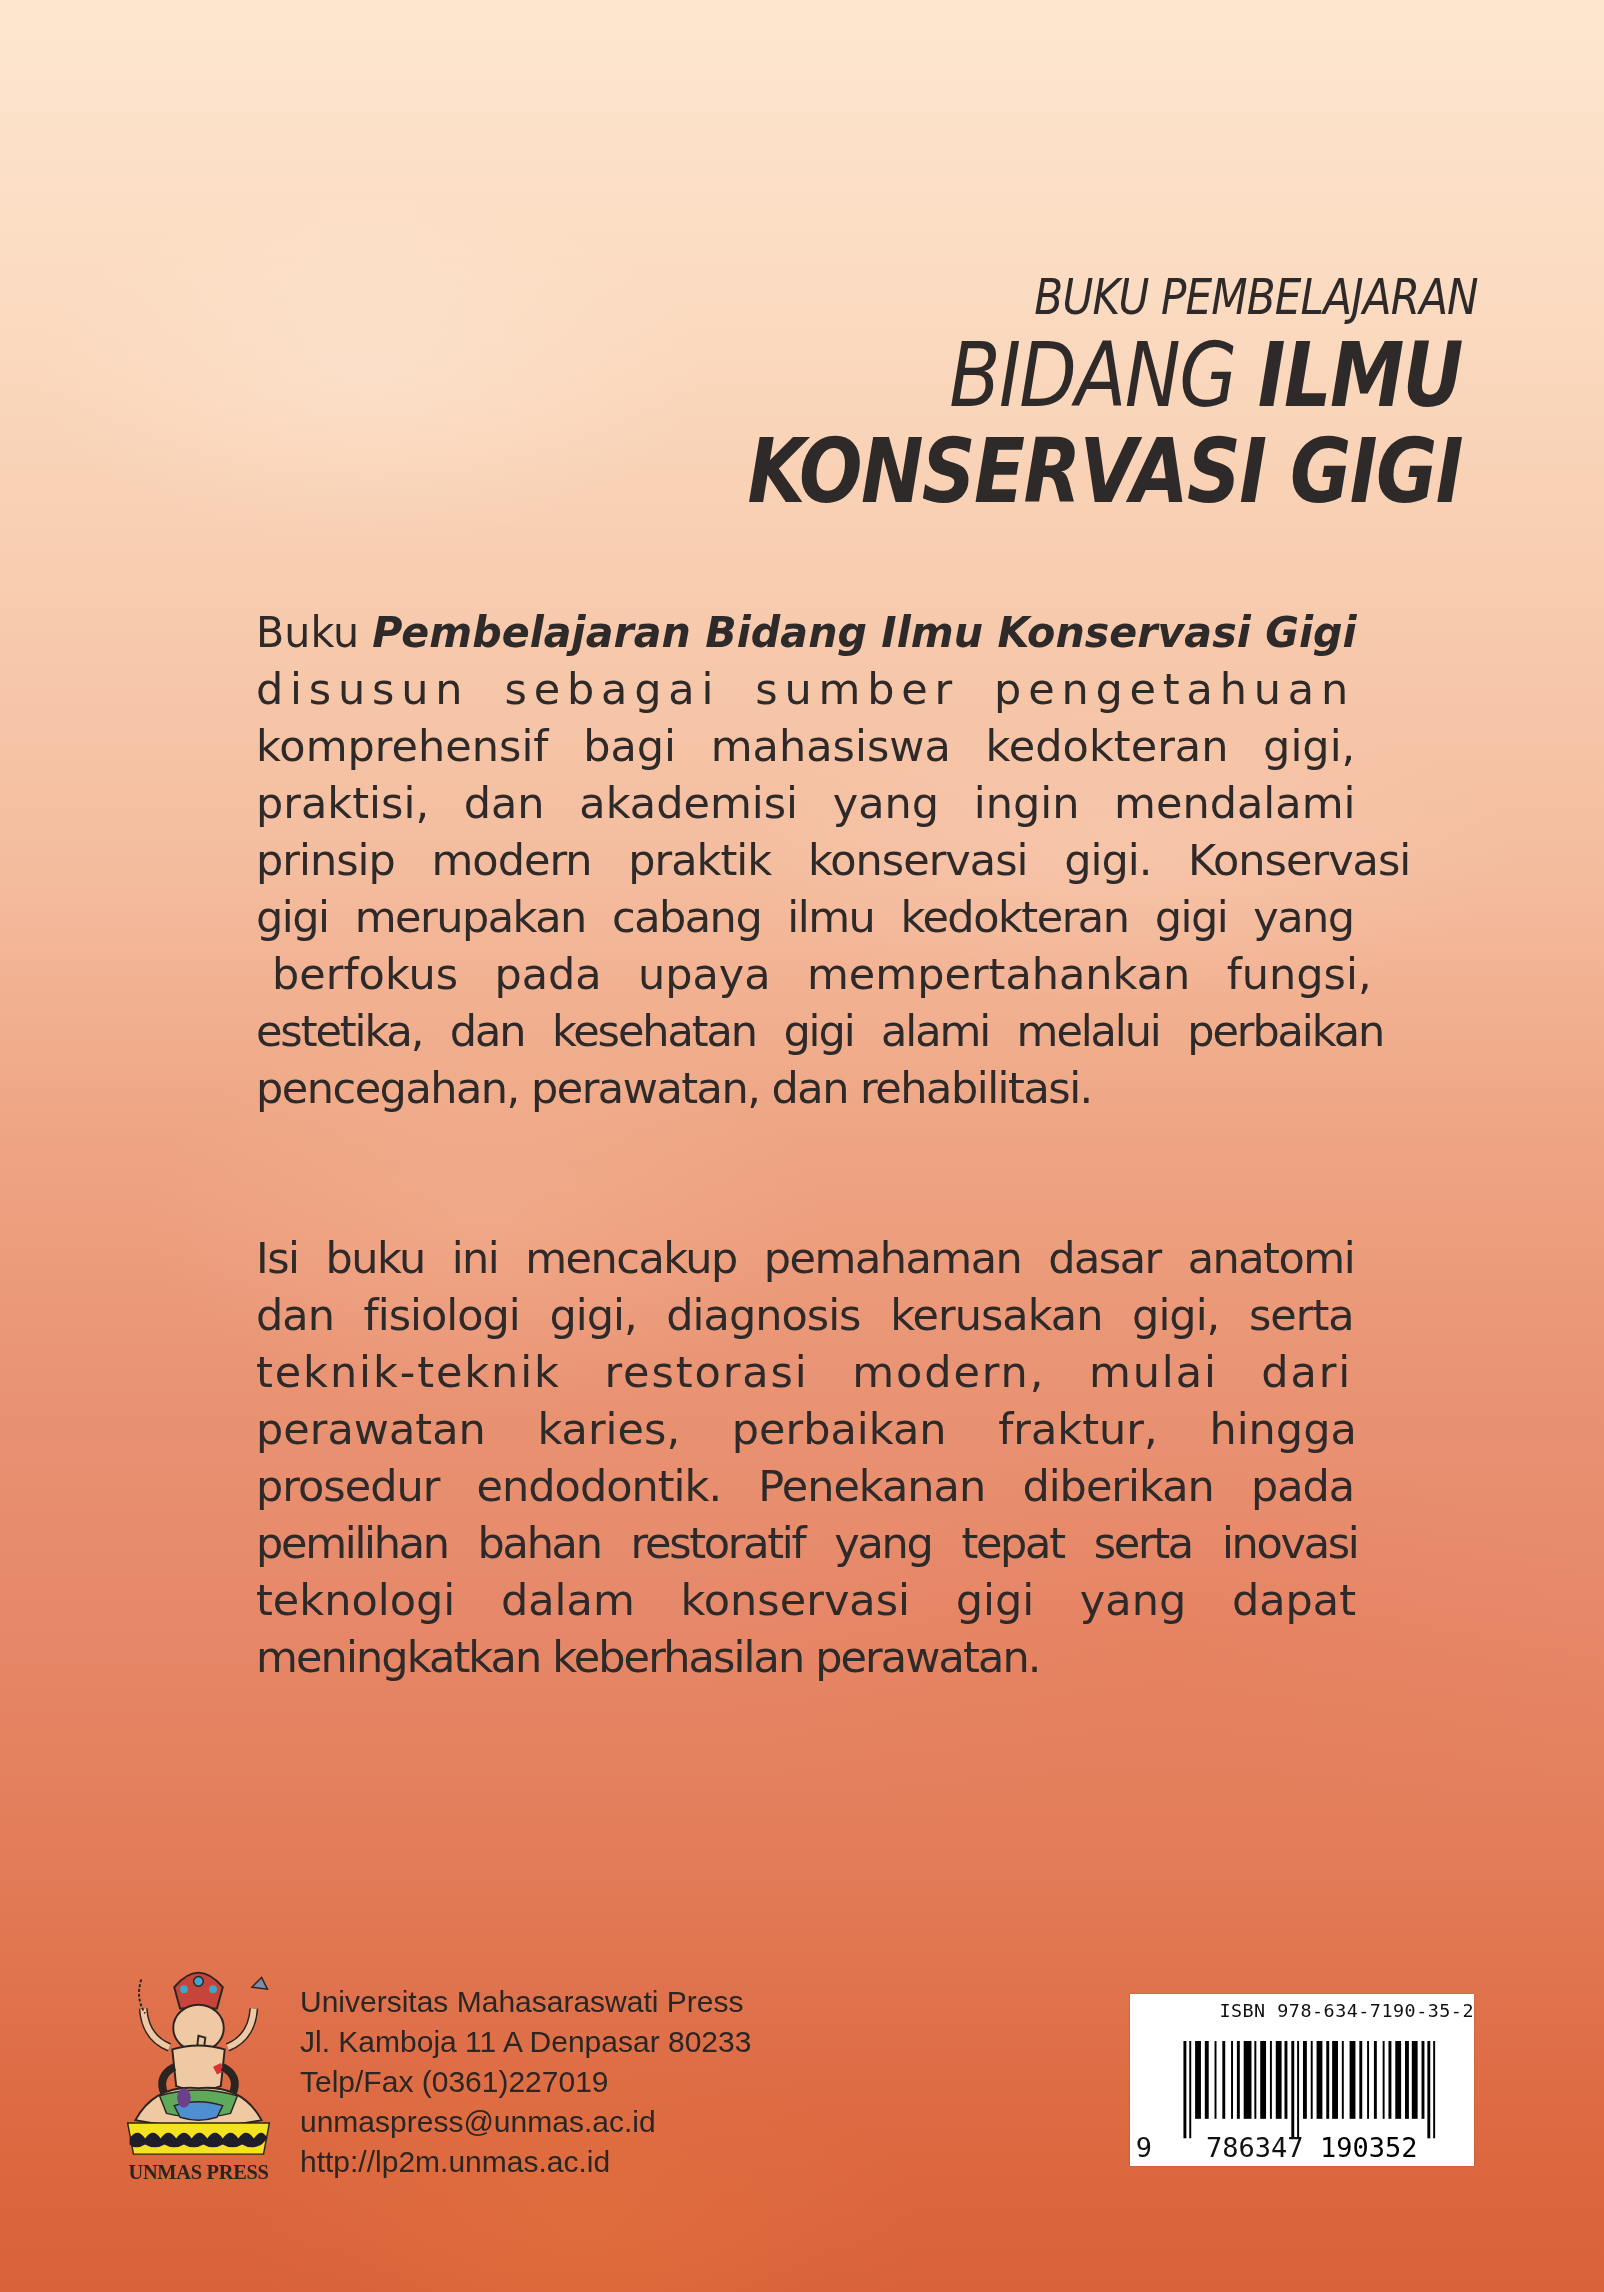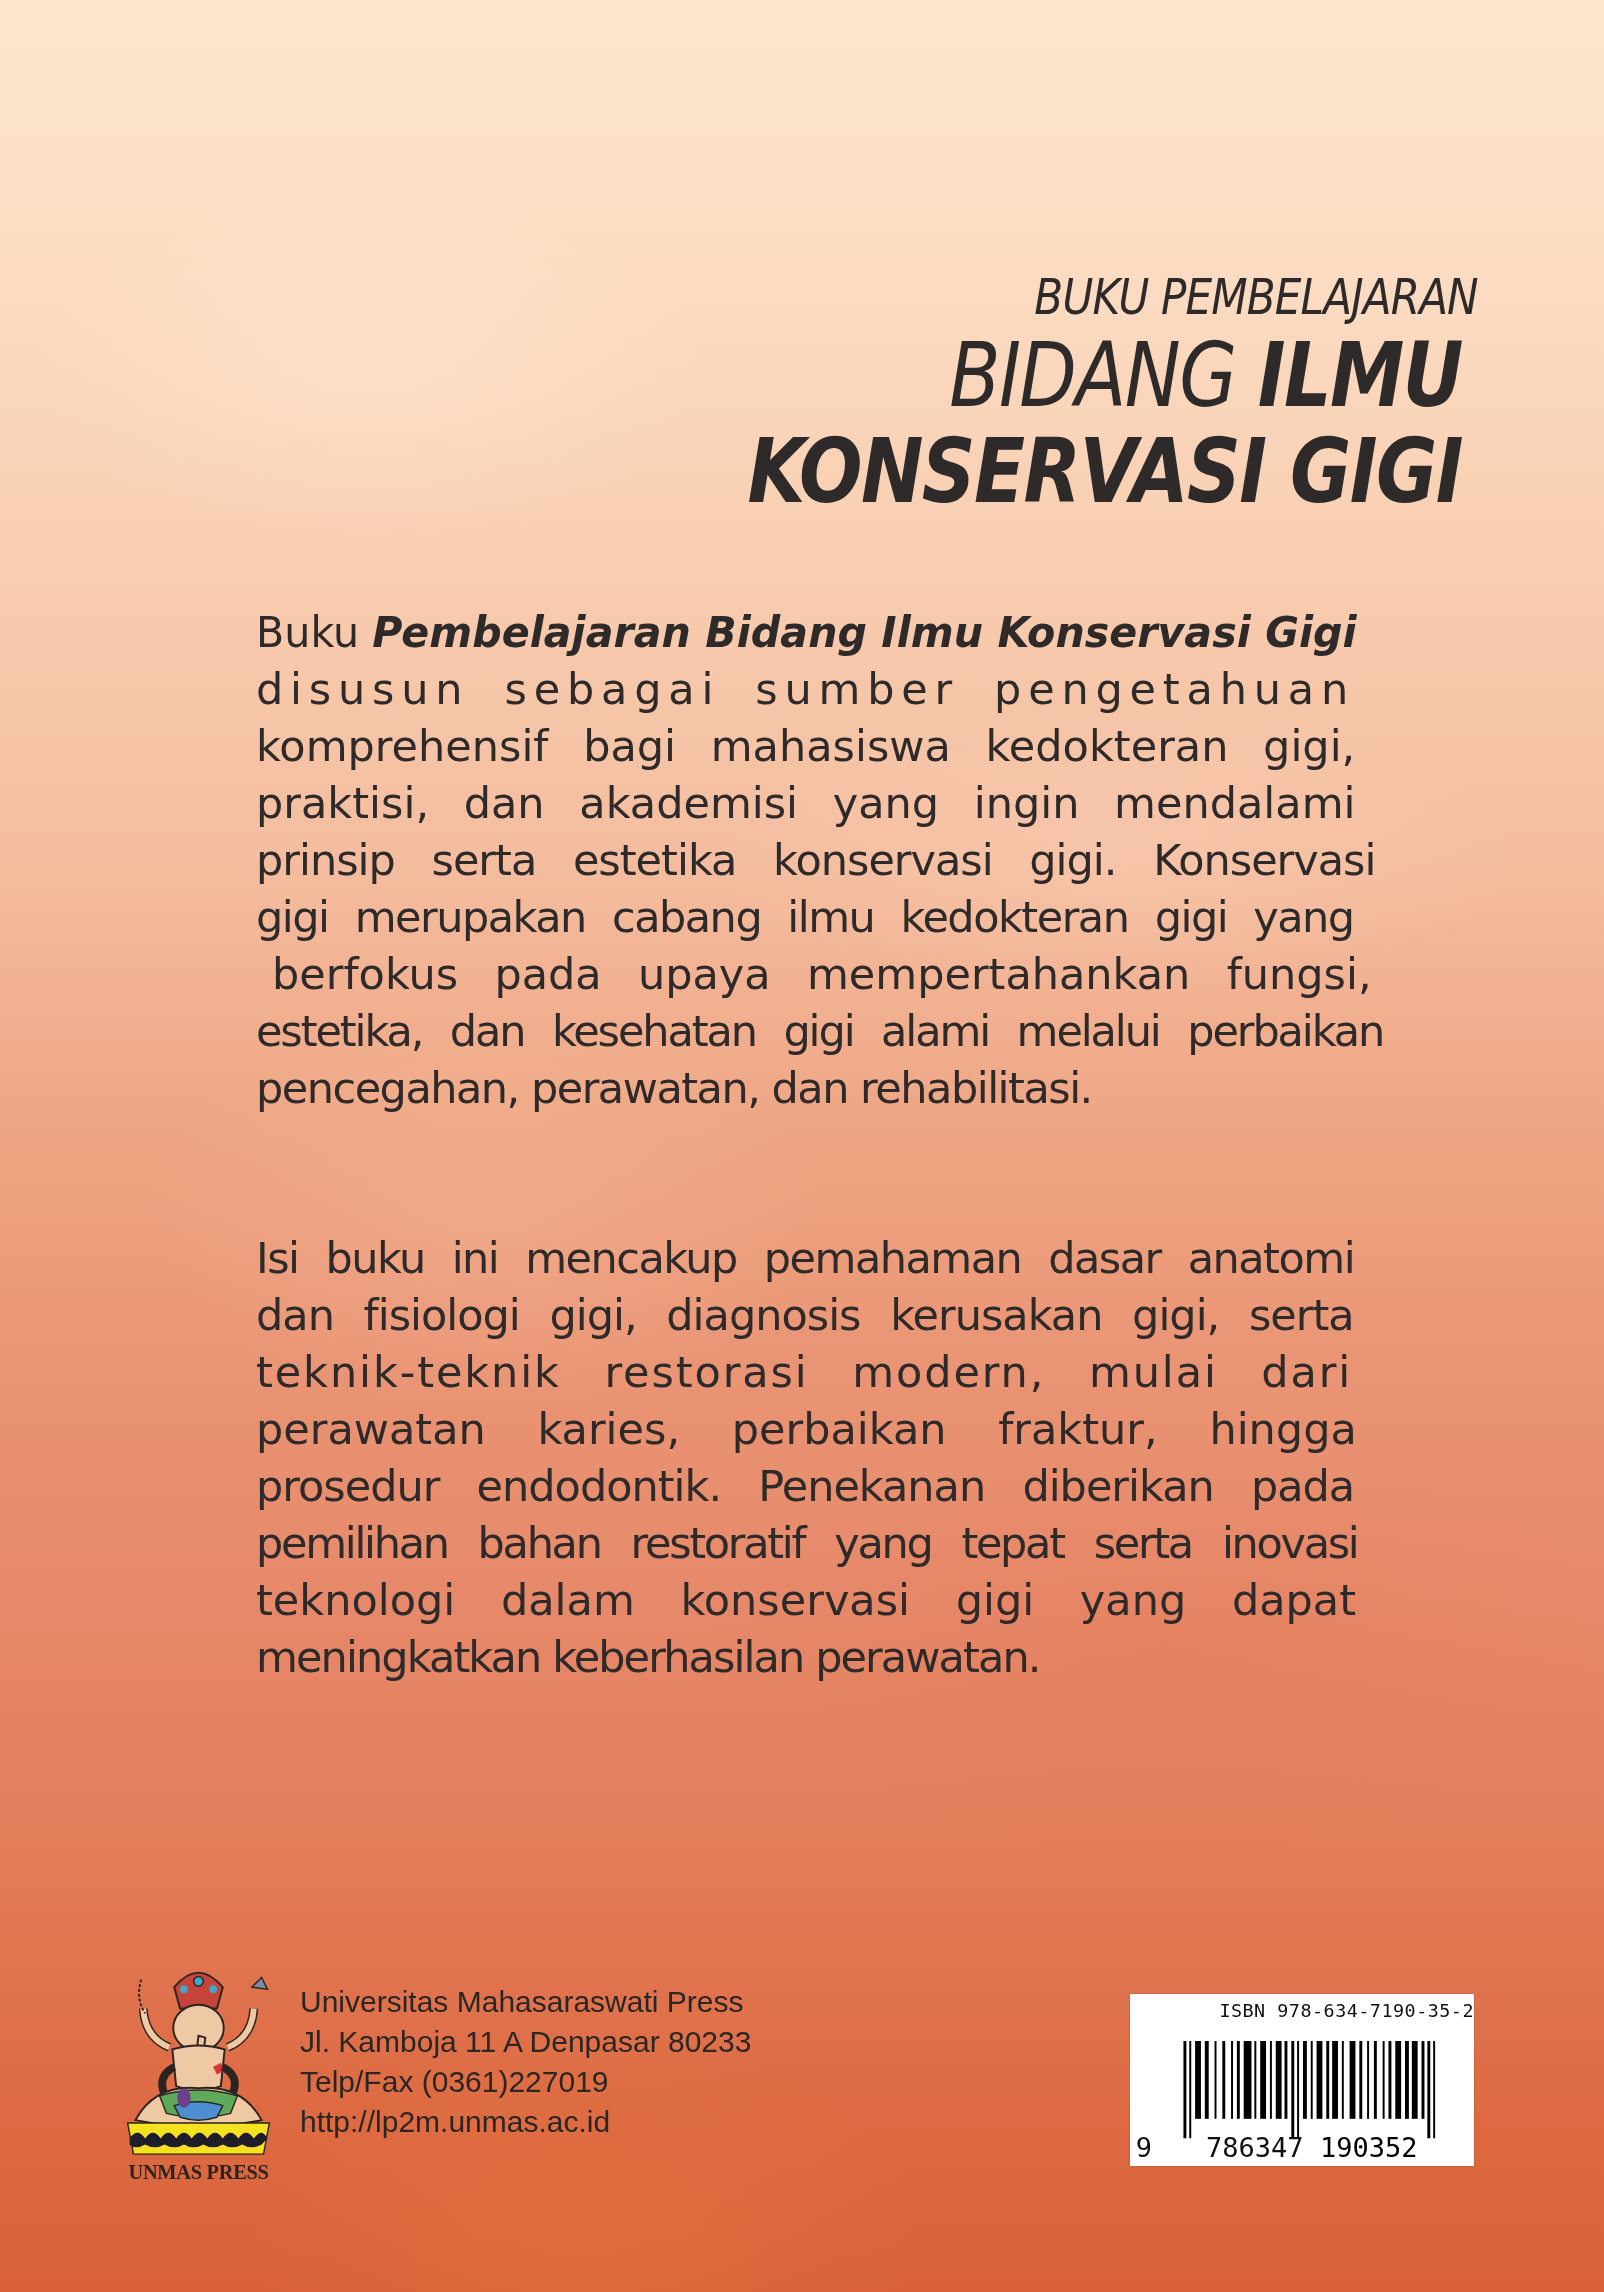--- a/index.html
+++ b/index.html
@@ -75,21 +75,21 @@
   <div class="t1">BUKU PEMBELAJARAN</div>
   <div class="t2"><span class="light">BIDANG </span><span class="bold">ILMU</span></div>
   <div class="t3">KONSERVASI GIGI</div>
 </div>
 
 <div class="body-text p1">
   <span class="line" style="display: block; transform: scaleX(0.958298);"><span>Buku </span><span class="em">Pembelajaran Bidang Ilmu Konservasi Gigi</span></span>
   <span class="line" style="letter-spacing: 6.8px; display: block; word-spacing: 14.6px;">disusun sebagai sumber pengetahuan</span>
   <span class="line" style="display: block; word-spacing: 21px;">komprehensif bagi mahasiswa kedokteran gigi,</span>
   <span class="line" style="display: block; word-spacing: 21px;">praktisi, dan akademisi yang ingin mendalami</span>
-  <span class="line" style="letter-spacing: -1px; display: block; word-spacing: 24px;">prinsip serta estetika konservasi gigi. Konservasi</span>
+  <span class="line" style="letter-spacing: -1px; display: block; word-spacing: 24px;">prinsip modern praktik konservasi gigi. Konservasi</span>
   <span class="line" style="letter-spacing: -1.5px; display: block; word-spacing: 14px;">gigi merupakan cabang ilmu kedokteran gigi yang</span>
   <span class="line" style="display: block; word-spacing: 22.6px; margin-left: 16px;">berfokus pada upaya mempertahankan fungsi,</span>
   <span class="line" style="letter-spacing: -2.1px; display: block; word-spacing: 16px;">estetika, dan kesehatan gigi alami melalui perbaikan</span>
   <span class="line last" style="letter-spacing: -1.5px; display: block;">pencegahan, perawatan, dan rehabilitasi.</span>
 </div>
 
 <div class="body-text p2">
   <span class="line" style="letter-spacing: -1.5px; display: block; word-spacing: 14.7px;">Isi buku ini mencakup pemahaman dasar anatomi</span>
   <span class="line" style="letter-spacing: -1px; display: block; word-spacing: 17px;">dan fisiologi gigi, diagnosis kerusakan gigi, serta</span>
   <span class="line" style="letter-spacing: 1.9px; display: block; word-spacing: 28px;">teknik-teknik restorasi modern, mulai dari</span>
@@ -132,20 +132,21 @@
 
       <path d="M12 168 L158 168 L152 200 L18 200 Z" fill="#f4e11f" stroke="#2b2420" stroke-width="1.5"></path>
       <path d="M14 184 Q22 172 30 184 Q38 172 46 184 Q54 172 62 184 Q70 172 78 184 Q86 172 94 184 Q102 172 110 184 Q118 172 126 184 Q134 172 142 184 Q150 172 156 184 L150 190 Q140 196 130 190 Q120 196 110 190 Q100 196 90 190 Q80 196 70 190 Q60 196 50 190 Q40 196 30 190 Q20 196 14 190 Z" fill="#1f1d2a"></path>
     </svg>
   </div>
   <div class="logo-caption">UNMAS PRESS</div>
   <div class="pub-lines">
     <div class="pub-line">Universitas Mahasaraswati Press</div>
     <div class="pub-line">Jl. Kamboja 11 A Denpasar 80233</div>
     <div class="pub-line">Telp/Fax (0361)227019</div>
+    <div class="pub-line">unmaspress@unmas.ac.id</div>
     <div class="pub-line">http://lp2m.unmas.ac.id</div>
   </div>
 </div>
 
 <div class="barcode">
   <div class="isbn-text">ISBN 978-634-7190-35-2</div>
   <svg class="bars" viewBox="0 0 354 110" preserveAspectRatio="none">
     <g fill="#000">
       <rect x="55" y="0" width="3" height="100"></rect>
         <rect x="61" y="0" width="2" height="100"></rect>

